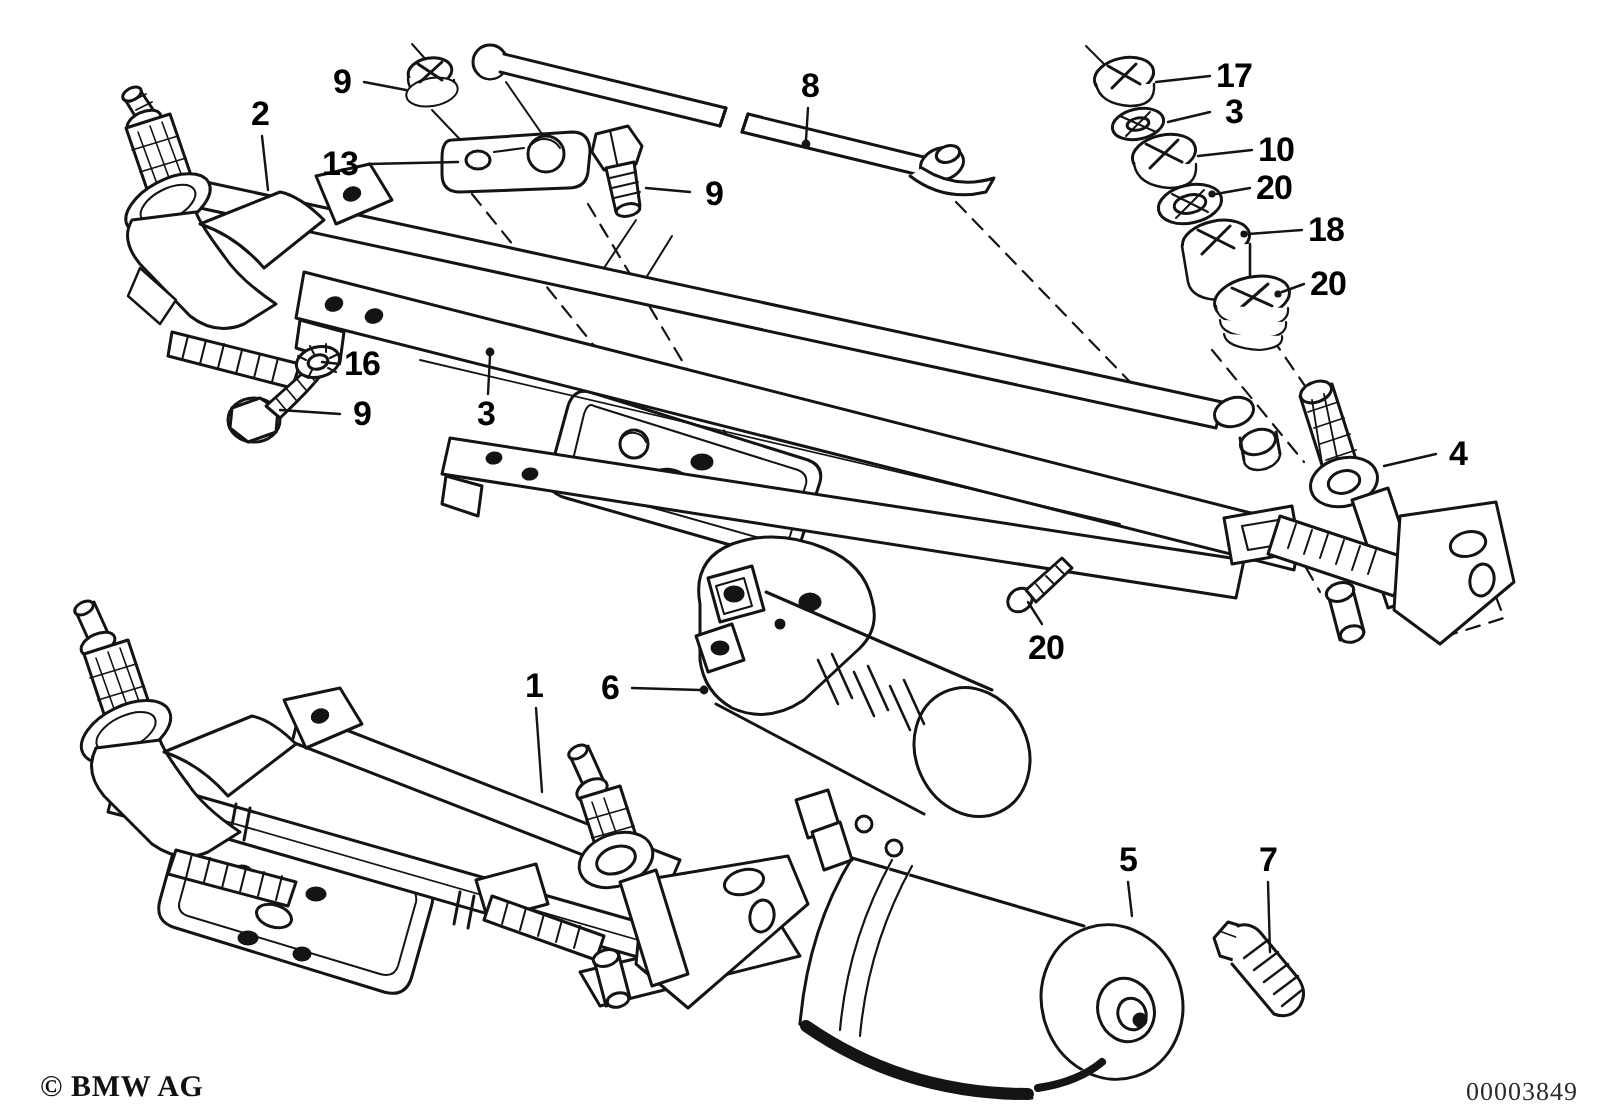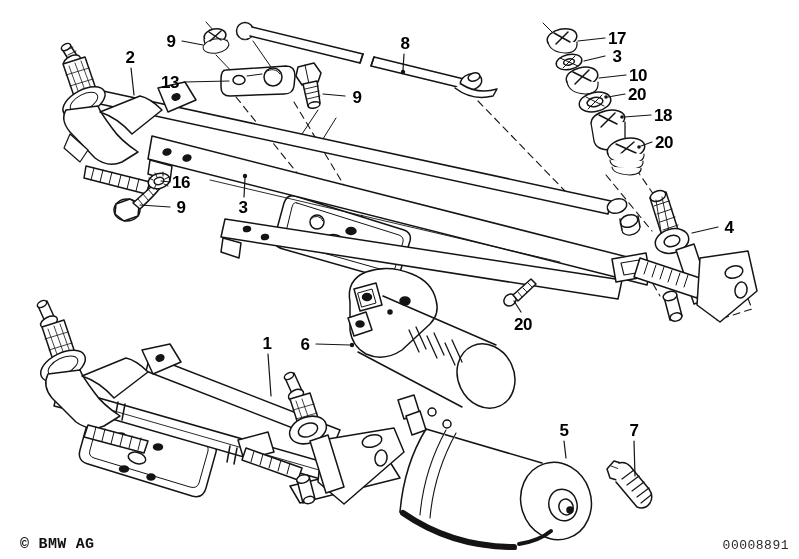--- a/index.html
+++ b/index.html
@@ -8,21 +8,21 @@
     font-family:"Liberation Sans", sans-serif;
   }
   #artwork{position:absolute;left:0;top:0;}
   .callout{
     position:absolute;transform:translate(-50%,-50%);
     font-family:"Liberation Sans", sans-serif;
     font-weight:bold;font-size:17px;line-height:1;color:#000;
     letter-spacing:-0.5px;cursor:pointer;user-select:none;
   }
   .footer-text{
-    position:absolute;font-family:Liberation Mono, monospace;color:#111;
+    position:absolute;font-family:Liberation Serif, serif;color:#111;
   }
   #copyright{left:20px;top:536px;font-size:15px;font-weight:600;letter-spacing:0.3px;}
   #diagram-number{right:10px;top:538px;font-size:13px;font-weight:400;color:#2a2a2a;letter-spacing:0.5px;}
 </style>
 </head>
 <body>
 
 <div id="stage">
 
   <svg id="artwork" width="799" height="559" viewBox="0 0 799 559" stroke="#141414" fill="none" stroke-width="1.5" stroke-linecap="round" stroke-linejoin="round">
@@ -421,14 +421,14 @@
   <div class="callout" style="left:181px;top:182px">16</div>
   <div class="callout" style="left:523px;top:324px">20</div>
   <div class="callout" style="left:617px;top:38px">17</div>
   <div class="callout" style="left:617px;top:56px">3</div>
   <div class="callout" style="left:638px;top:75px">10</div>
   <div class="callout" style="left:637px;top:94px">20</div>
   <div class="callout" style="left:663px;top:115px">18</div>
   <div class="callout" style="left:664px;top:142px">20</div>
 
   <div id="copyright" class="footer-text">© BMW AG</div>
-  <div id="diagram-number" class="footer-text">00008891</div>
+  <div id="diagram-number" class="footer-text">00003849</div>
 </div>
 
 </body></html>

